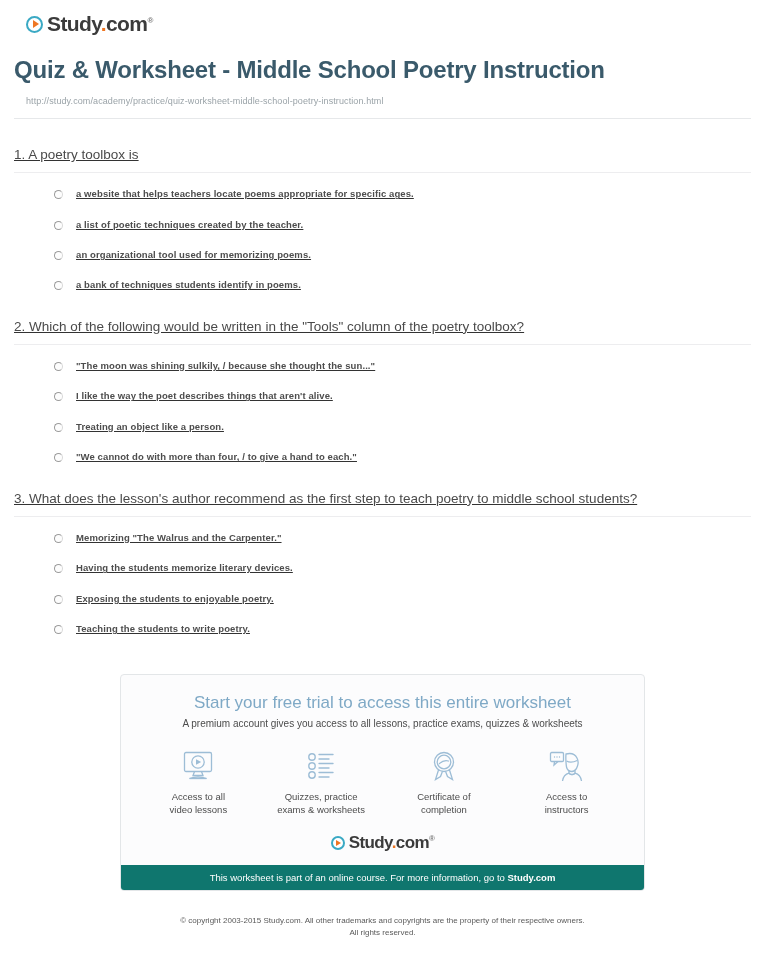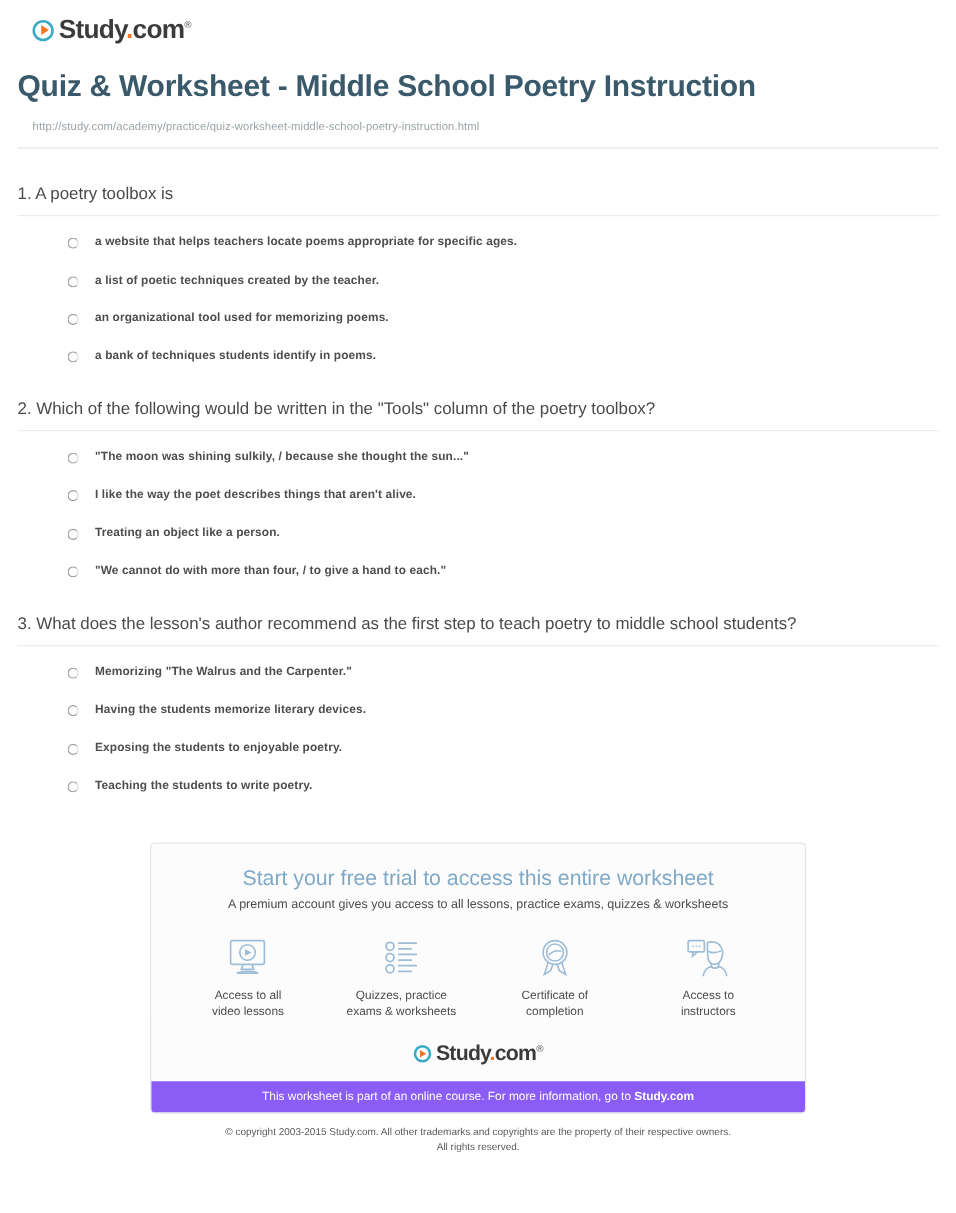--- a/index.html
+++ b/index.html
@@ -76,21 +76,21 @@
     letter-spacing: 0.1px;
   }
   .rule {
     height: 1px;
     background: #e6e8ea;
     margin: 9px 0 0 0;
   }
 
   
   .questions { padding: 0 2px; }
-  .question-block { margin-top: 26px; }
+  .question-block { margin-top: 26px; text-decoration: underline; }
   .question-text {
     font-size: 13.5px;
     color: #4a4a4a;
     line-height: 1.5;
     margin: 0 0 7px 0;
     font-weight: normal;
   }
   .question-rule {
     height: 1px;
     background: #ededef;
@@ -178,35 +178,35 @@
     align-items: center;
     padding: 2px 0 12px 0;
   }
   .promo-logo .logo-text { font-size: 17px; }
   .promo-logo .logo-mark { width: 14px; height: 14px; border-width: 2px; }
   .promo-logo .logo-mark::after {
     border-left-width: 5px; border-top-width: 3.5px; border-bottom-width: 3.5px;
     margin-left: 1.5px;
   }
   .promo-banner {
-    background: #8b5cf6;
+    background: #0f766e;
     color: #ffffff;
     text-align: center;
     font-size: 9.5px;
     padding: 7px 6px;
   }
   .promo-banner b { font-weight: bold; }
 
   
   .copyright {
     text-align: center;
     font-size: 8px;
     color: #5a5a5a;
     line-height: 1.45;
-    margin-top: 9px;
+    margin-top: 24px;
   }
 </style>
 </head>
 <body>
 
 <div class="page">
 
   <div class="brand-row">
     <div class="logo">
       <span class="logo-mark"></span>

